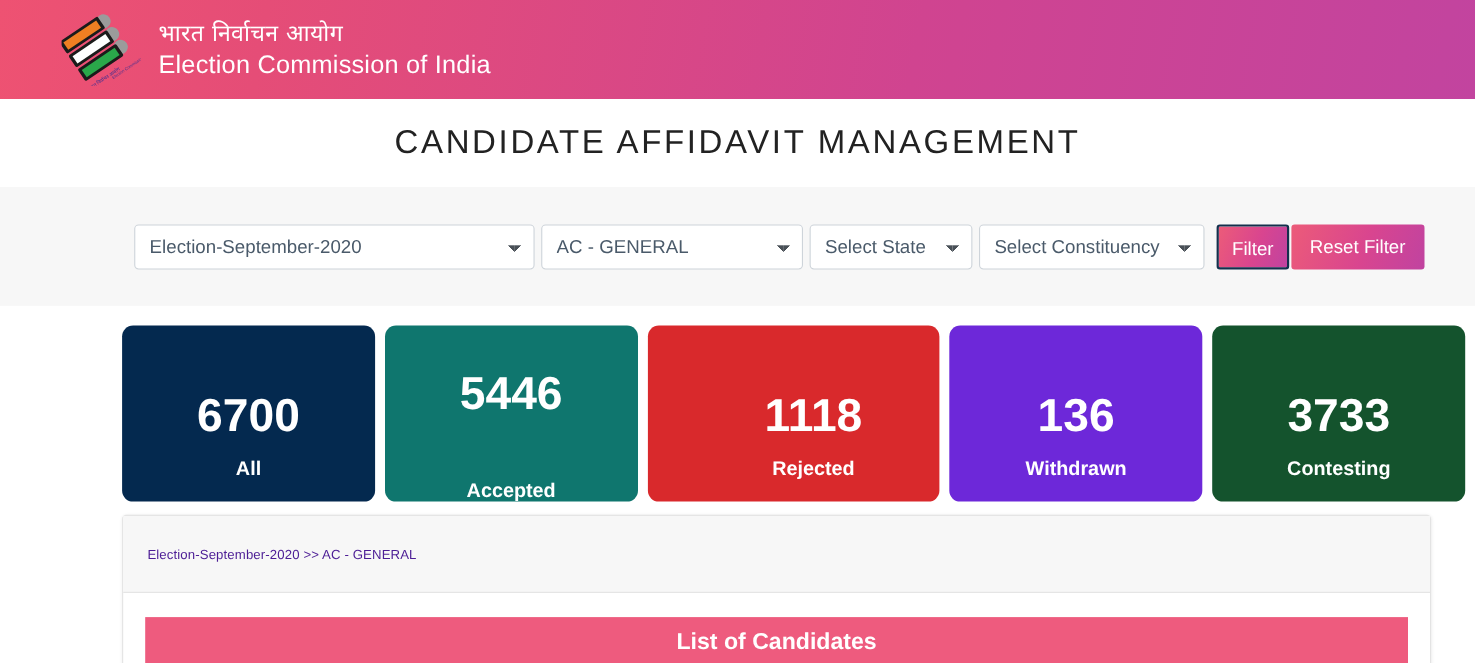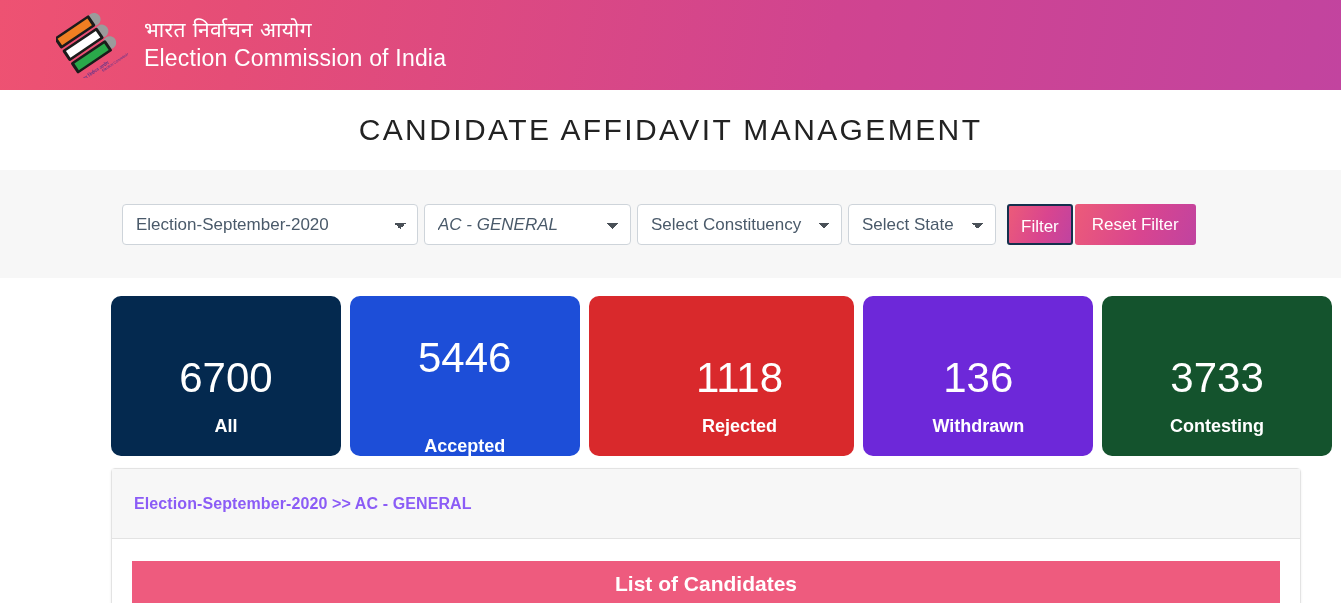--- a/index.html
+++ b/index.html
@@ -91,22 +91,22 @@
     -webkit-appearance: none;
     background-image:
       linear-gradient(45deg, transparent 50%, #495057 50%),
       linear-gradient(135deg, #495057 50%, transparent 50%);
     background-position:
       calc(100% - 17px) 18px,
       calc(100% - 11px) 18px;
     background-size: 6px 6px, 6px 6px;
     background-repeat: no-repeat;
   }
-  .sel-election { width: 296px; }
-  .sel-type     { width: 207px; font-style: italic; }
+  .sel-election { width: 364px; }
+  .sel-type     { width: 238px; }
   .sel-state    { width: 148px; }
   .sel-const    { width: 205px; }
 
   .btn {
     height: 41px;
     border: 0;
     border-radius: 3px;
     color: #ffffff;
     font-size: 17px;
     font-family: "Liberation Sans", sans-serif;
@@ -138,21 +138,21 @@
     border-radius: 10px;
     margin-right: 9px;
     display: flex;
     flex-direction: column;
     align-items: center;
     justify-content: center;
     color: #ffffff;
   }
   .stat-value {
     font-size: 42px;
-    font-weight: normal;
+    font-weight: bold;
     line-height: 46px;
     margin-bottom: 14px;
     margin-top: 40px;
   }
   .stat-label {
     font-size: 18px;
     line-height: 22px;
     font-weight: 700;
   }
 
@@ -172,23 +172,23 @@
     height: 70px;
     background: #f7f7f7;
     border-bottom: 1px solid #e3e3e3;
     display: flex;
     align-items: center;
     justify-content: space-between;
     padding: 0 22px 0 22px;
     box-sizing: border-box;
   }
   .breadcrumb {
-    font-size: 16px;
-    font-weight: bold;
-    color: #8b5cf6;
+    font-size: 12px;
+    font-weight: normal;
+    color: #4c1d95;
     letter-spacing: 0.1px;
   }
   .search-box {
     width: 224px;
     height: 36px;
     border: 1px solid #1a1a1a;
     border-radius: 20px;
     background: #ffffff;
     display: flex;
     align-items: center;
@@ -259,36 +259,36 @@
   <h1 class="page-title">CANDIDATE AFFIDAVIT MANAGEMENT</h1>
 </div>
 
 <div class="filter-bar">
   <select class="sel sel-election">
     <option>Election-September-2020</option>
   </select>
   <select class="sel sel-type">
     <option>AC - GENERAL</option>
   </select>
+  <select class="sel sel-state">
+    <option>Select State</option>
+  </select>
   <select class="sel sel-const">
     <option>Select Constituency</option>
-  </select>
-  <select class="sel sel-state">
-    <option>Select State</option>
   </select>
   <button class="btn btn-filter">Filter</button>
   <button class="btn btn-reset">Reset Filter</button>
 </div>
 
 <div class="cards-row">
   <div class="stat-card" style="background: rgb(4, 41, 79);">
     <div class="stat-value">6700</div>
     <div class="stat-label">All</div>
   </div>
-  <div class="stat-card" style="background: #1d4ed8; gap: 40px;">
+  <div class="stat-card" style="background: #0f766e; gap: 40px;">
     <div class="stat-value">5446</div>
     <div class="stat-label">Accepted</div>
   </div>
   <div class="stat-card" style="background: rgb(217, 41, 44); padding-left: 36px;">
     <div class="stat-value">1118</div>
     <div class="stat-label">Rejected</div>
   </div>
   <div class="stat-card" style="background: #6d28d9;">
     <div class="stat-value">136</div>
     <div class="stat-label">Withdrawn</div>

